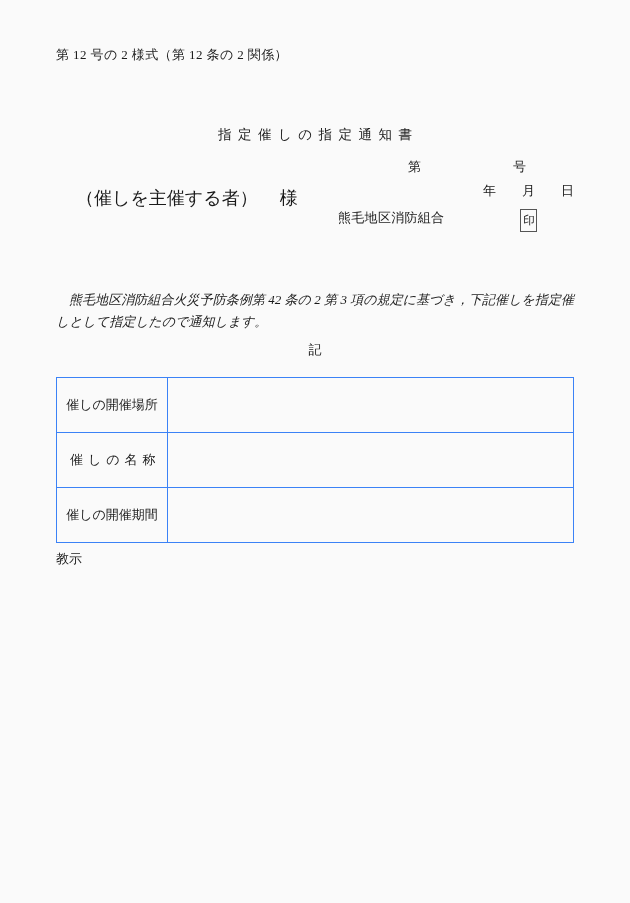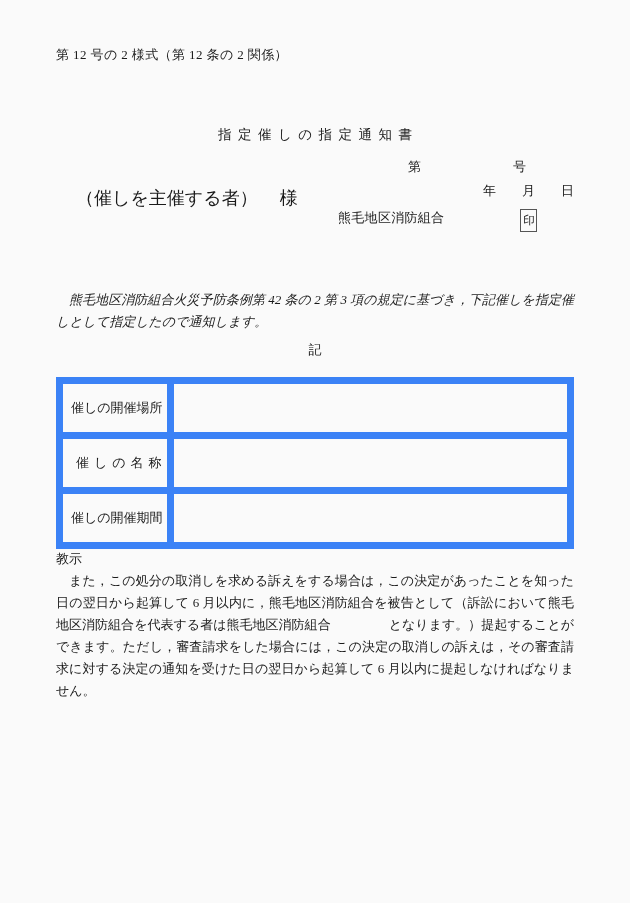--- a/index.html
+++ b/index.html
@@ -143,21 +143,21 @@
   
   .form-table {
     position: absolute;
     left: 56px;
     top: 377px;
     width: 518px;
     border-collapse: collapse;
     table-layout: fixed;
   }
   .form-table td {
-    border: 7px solid #3b82f6;
+    border: 1px solid #3b82f6;
     height: 55px;
     font-size: 13px;
     vertical-align: middle;
     box-sizing: border-box;
   }
   .form-table td.label {
     width: 111px;
     padding: 0 8px;
     text-align: center;
   }
@@ -246,16 +246,15 @@
         <td class="label">
           <span class="lbl">催しの開催期間</span>
         </td>
         <td class="value"></td>
       </tr>
     </tbody>
   </table>
 
   <div class="instruction">
     <span class="instruction-heading">教示</span>
-    <p><span>また，この処分の取消しを求める訴えをする場合は，この決定があったことを知った日の翌日から起算して 6 月以内に，熊毛地区消防組合を被告として（訴訟において熊毛地区消防組合を代表する者は熊毛地区消防組合</span><span class="blank-fill"></span><span>となります。）提起することができます。ただし，審査請求をした場合には，この決定の取消しの訴えは，その審査請求に対する決定の通知を受けた日の翌日から起算して 6 月以内に提起しなければなりません。</span></p>
   </div>
 
 </div>
 
 </body></html>

